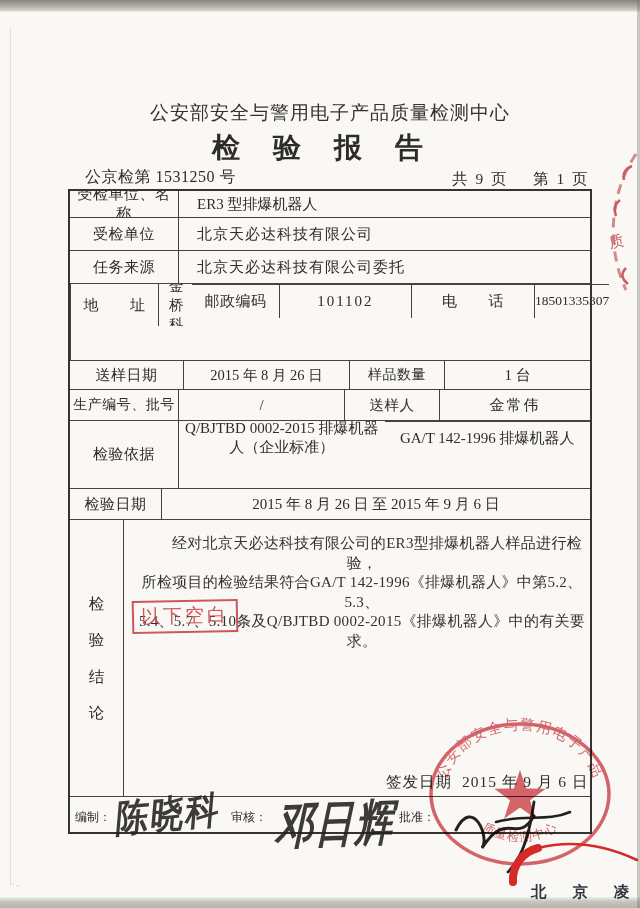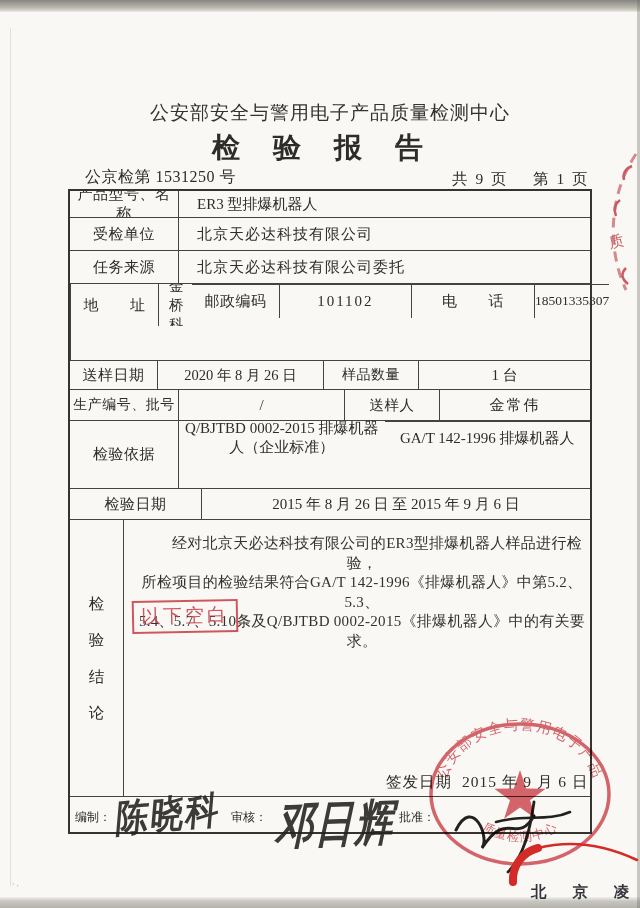--- a/index.html
+++ b/index.html
@@ -92,21 +92,21 @@
 
   <div class="org-title">公安部安全与警用电子产品质量检测中心</div>
   <div class="report-title">检验报告</div>
   <div class="report-no">公京检第 1531250 号</div>
   <div class="pg-total">共 9 页</div>
   <div class="pg-cur">第 1 页</div>
 
   <div class="tbl">
 
     <div class="row first" style="height:26px">
-      <div class="c lab" style="width:109px">产品型号、名称</div>
+      <div class="c lab" style="width:109px">受检单位、名称</div>
       <div class="c last left" style="flex:1;padding-left:18px">ER3 型排爆机器人</div>
     </div>
 
     <div class="row" style="height:33px">
       <div class="c lab" style="width:109px">受检单位</div>
       <div class="c last left" style="flex:1;padding-left:18px;letter-spacing:1px">北京天必达科技有限公司</div>
     </div>
 
     <div class="row" style="height:33px">
       <div class="c lab" style="width:109px">任务来源</div>
@@ -128,22 +128,22 @@
         <div class="sub-row bt" style="height:34px">
           <div class="c lab" style="width:88px">邮政编码</div>
           <div class="c" style="width:132px;letter-spacing:2px">101102</div>
           <div class="c lab" style="width:123px">电　　话</div>
           <div class="c last" style="flex:1;font-size:13.5px">18501335307</div>
         </div>
       </div>
     </div>
 
     <div class="row" style="height:29px">
-      <div class="c lab" style="width:88px">送样日期</div>
-      <div class="c" style="width:166px;font-size:14.5px">2020 年 8 月 26 日</div>
+      <div class="c lab" style="width:114px">送样日期</div>
+      <div class="c" style="width:166px;font-size:14.5px">2015 年 8 月 26 日</div>
       <div class="c lab" style="width:95px;font-size:14px">样品数量</div>
       <div class="c last" style="flex:1">1 台</div>
     </div>
 
     <div class="row" style="height:31px">
       <div class="c lab" style="width:109px;font-size:14px">生产编号、批号</div>
       <div class="c" style="width:166px">/</div>
       <div class="c lab" style="width:95px;font-size:14.5px">送样人</div>
       <div class="c last" style="flex:1;letter-spacing:2px">金常伟</div>
     </div>
@@ -154,21 +154,21 @@
         <div class="sub-row" style="height:33px">
           <div class="c last" style="flex:1">Q/BJTBD 0002-2015 排爆机器人（企业标准）</div>
         </div>
         <div class="sub-row bt" style="height:34px">
           <div class="c last" style="flex:1">GA/T 142-1996 排爆机器人</div>
         </div>
       </div>
     </div>
 
     <div class="row" style="height:31px">
-      <div class="c lab" style="width:132px">检验日期</div>
+      <div class="c lab" style="width:92px">检验日期</div>
       <div class="c last" style="flex:1">2015 年 8 月 26 日  至 2015 年 9 月 6 日</div>
     </div>
 
     <div class="row" style="height:277px">
       <div class="c concl-label" style="width:54px">
         <span>检</span>
         <span>验</span>
         <span>结</span>
         <span>论</span>
       </div>

